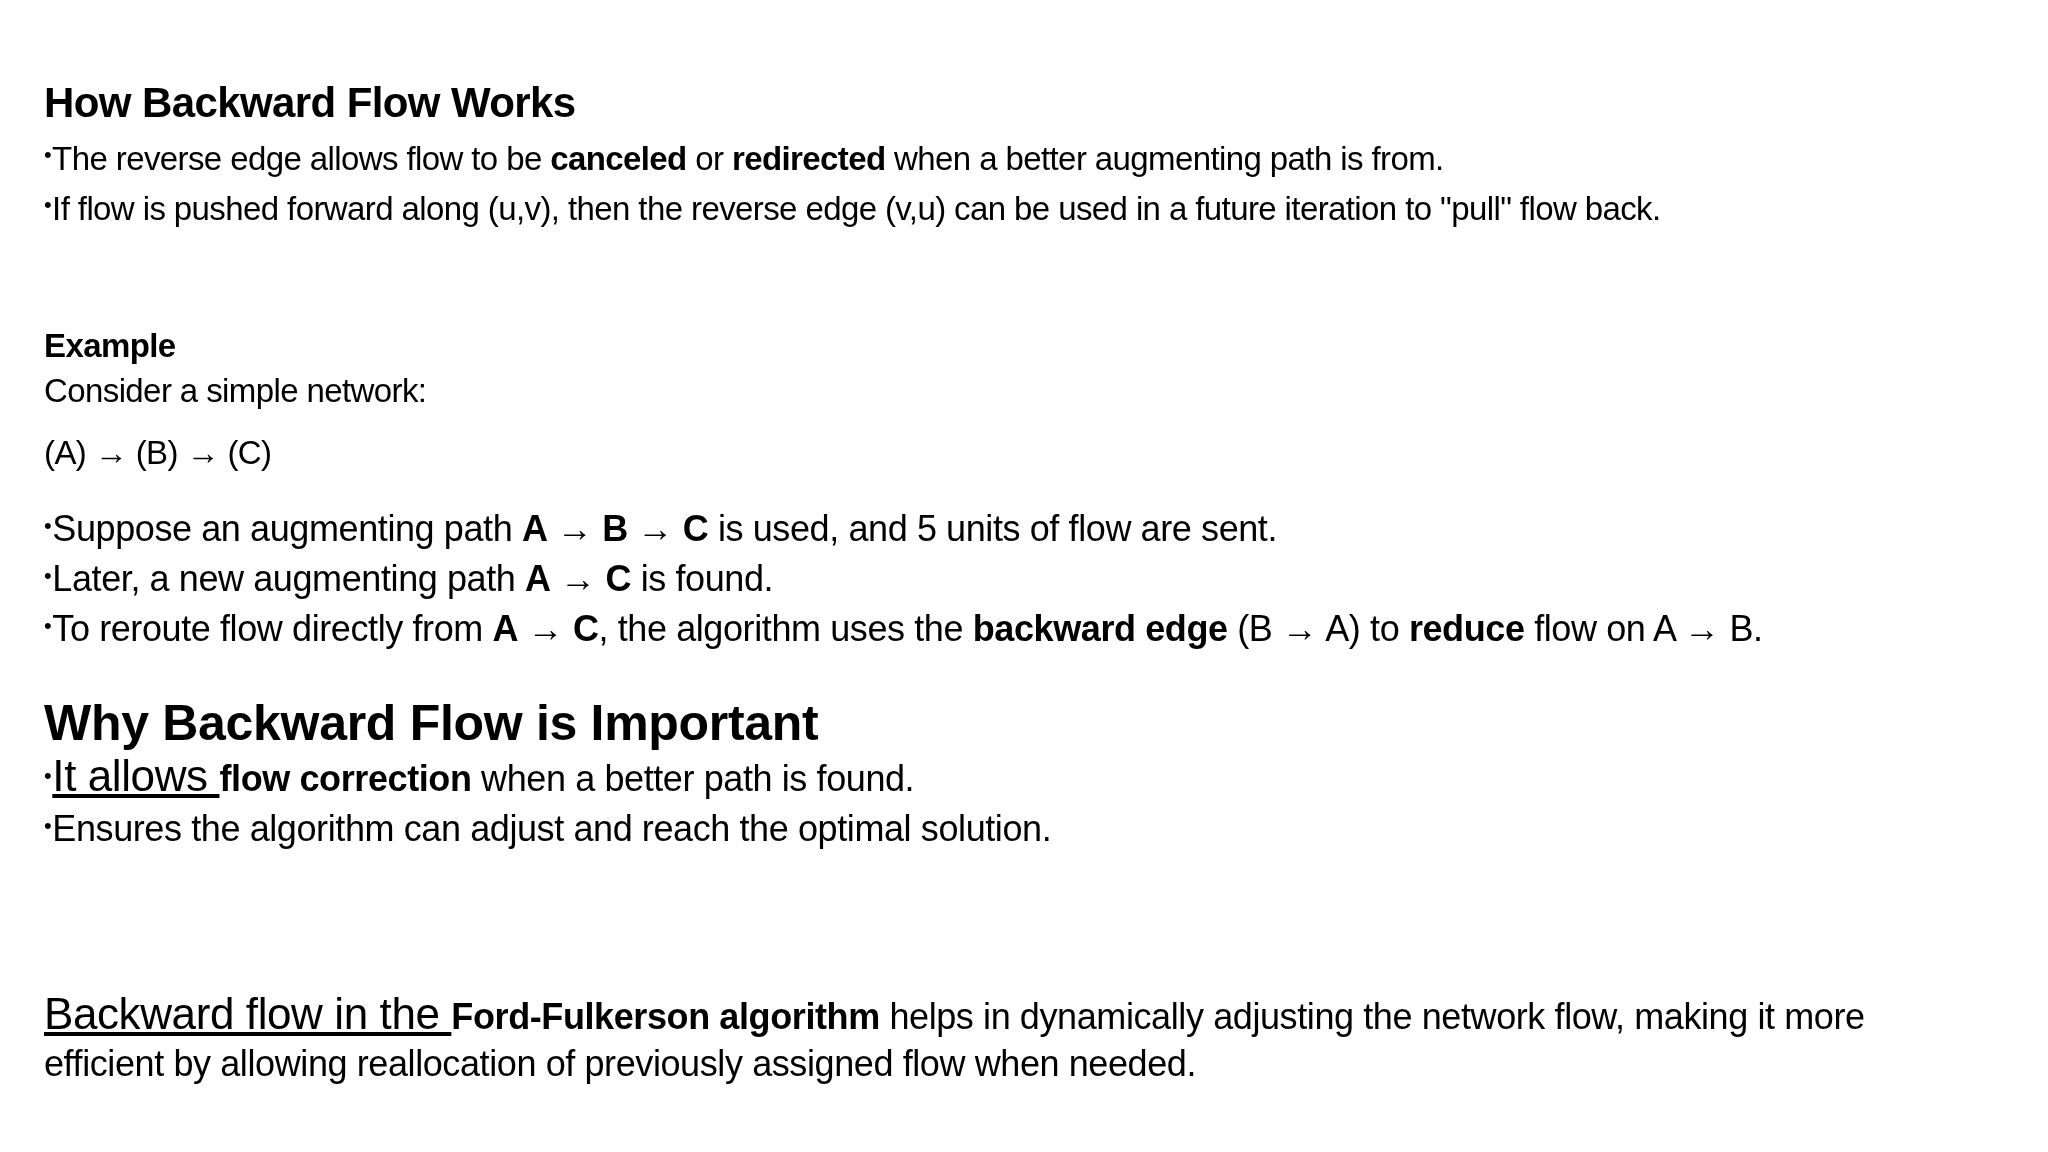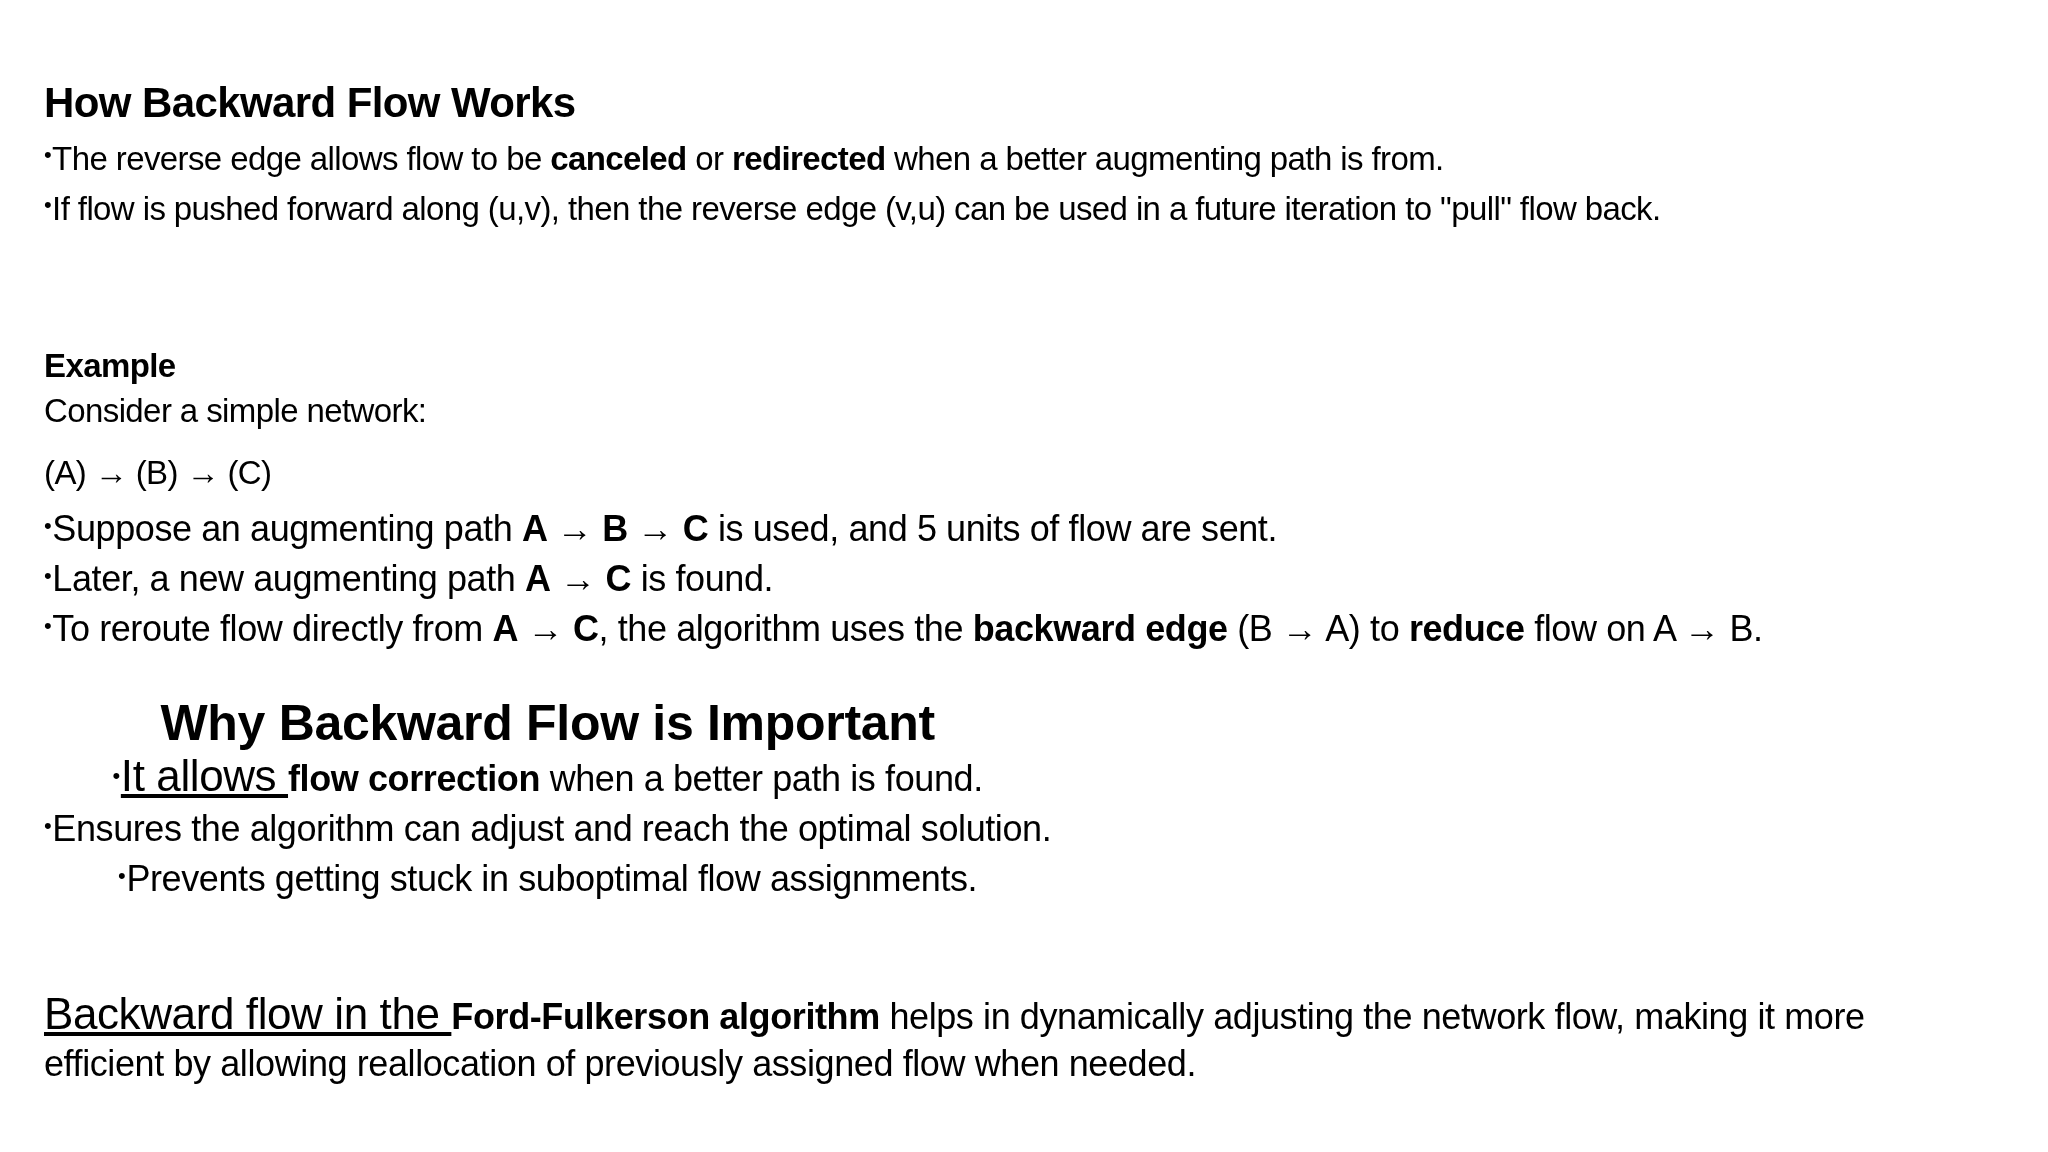--- a/index.html
+++ b/index.html
@@ -76,37 +76,36 @@
 <div class="slide">
 
   <div class="block calibri" style="top:78px;">
     <div class="h1">How Backward Flow Works</div>
     <div style="margin-top:4px;">
       <span class="line"><span class="bullet">•</span><span>The reverse edge allows flow to be </span><b>canceled</b><span> or </span><b>redirected</b><span> when a better augmenting path is from.</span></span>
       <span class="line"><span class="bullet">•</span><span>If flow is pushed forward along (u,v), then the reverse edge (v,u) can be used in a future iteration to "pull" flow back.</span></span>
     </div>
   </div>
 
-  <div class="block calibri" style="top:324px;margin-top:20px;">
+  <div class="block calibri" style="top:324px;">
     <div class="sub-h">Example</div>
     <div class="line" style="line-height:46px;">Consider a simple network:</div>
     <div class="line" style="margin-top:16px;">(A) → (B) → (C)</div>
   </div>
 
   <div class="block arial" style="top:502px;">
     <span class="line-arial"><span class="bullet">•</span><span>Suppose an augmenting path </span><b>A</b><span> → </span><b>B</b><span> → </span><b>C</b><span> is used, and 5 units of flow are sent.</span></span>
     <span class="line-arial"><span class="bullet">•</span><span>Later, a new augmenting path </span><b>A</b><span> → </span><b>C</b><span> is found.</span></span>
     <span class="line-arial"><span class="bullet">•</span><span>To reroute flow directly from </span><b>A</b><span> → </span><b>C</b><span>, the algorithm uses the </span><b>backward edge</b><span> (B → A) to </span><b>reduce</b><span> flow on A → B.</span></span>
   </div>
 
-  <div class="block arial" style="top:694px;text-align:center;">
+  <div class="block arial" style="top:694px;">
     <div class="h1-arial">Why Backward Flow is Important</div>
     <span class="line-arial"><span class="bullet">•</span><span class="big-it">It allows </span><b>flow correction</b><span> when a better path is found.</span></span>
     <span class="line-arial"><span class="bullet">•</span><span>Ensures the algorithm can adjust and reach the optimal solution.</span></span>
-    <span class="line-arial"><span class="bullet">•</span><span>Prevents getting stuck in suboptimal flow assignments.</span></span>
   </div>
 
   <div class="block arial" style="top:990px;">
     <span class="line-arial"><span class="big-it">Backward flow in the </span><b>Ford-Fulkerson algorithm</b><span> helps in dynamically adjusting the network flow, making it more</span></span>
     <span class="line-arial">efficient by allowing reallocation of previously assigned flow when needed.</span>
   </div>
 
 </div>
 
 </body></html>

